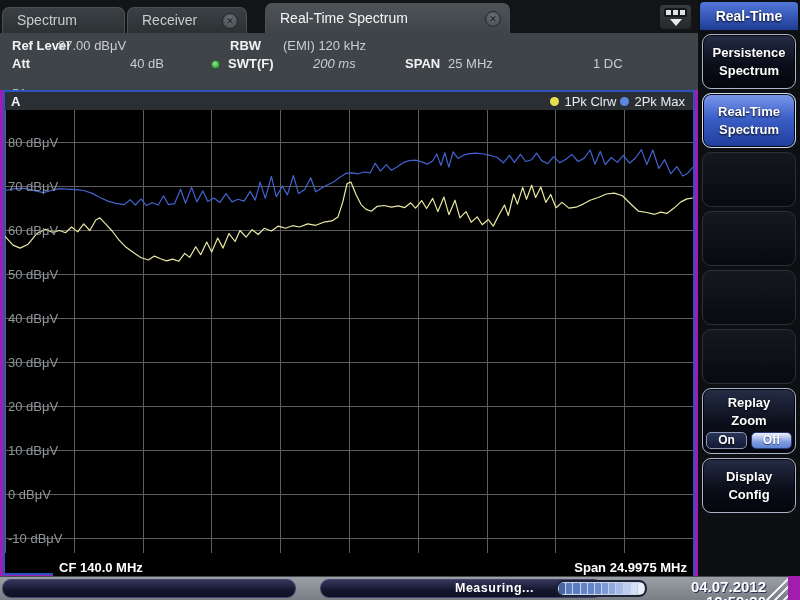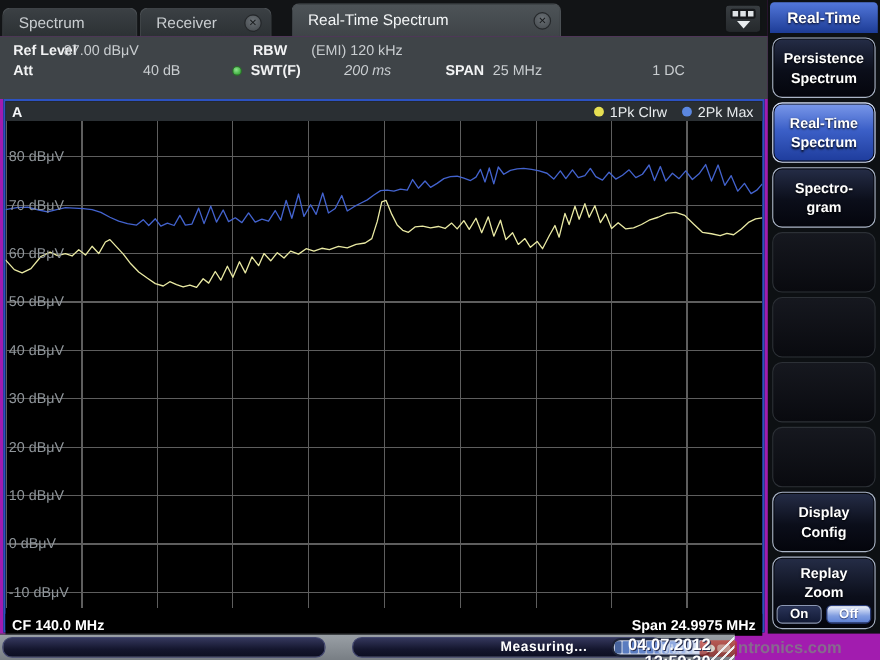--- a/index.html
+++ b/index.html
@@ -27,25 +27,25 @@
   .settings{position:absolute;left:0;top:33px;width:698px;height:57px;background:#3f4448;font-size:13px;}
   .settings .lbl{position:absolute;font-weight:bold;color:#f2f3f4;}
   .settings .val{position:absolute;color:#c9cdd0;}
   .led{position:absolute;width:9px;height:9px;border-radius:50%;
        background:radial-gradient(circle at 40% 35%,#8ee68e,#3fae3f 70%);border:1px solid #2a6e2a;}
 
   
   .chart{position:absolute;left:3px;top:90px;width:692px;height:485px;border:2px solid #2c52c2;background:#000;}
   .chart-header{height:18px;background:#2a2f33;display:flex;align-items:center;color:#fff;}
   .win-label{font-size:13px;font-weight:bold;margin-left:6px;color:#f4f6f8;}
-  .legend{margin-left:auto;display:flex;align-items:center;gap:14px;margin-right:8px;font-size:13px;color:#e8ecee;}
+  .legend{margin-left:auto;display:flex;align-items:center;gap:4px;margin-right:8px;font-size:13px;color:#e8ecee;}
   .legend .item{display:flex;align-items:center;gap:5px;}
   .legend .dot{width:9px;height:9px;border-radius:50%;}
   .chart-footer{height:20px;background:#000;display:flex;align-items:center;color:#fff;
-        font-size:13px;font-weight:bold;padding:0 6px;}
+        font-size:13px;font-weight:bold;padding:0 6px;margin-left:48px;}
   .chart-footer .right{margin-left:auto;}
 
   
   .sidebar{position:absolute;left:698px;top:0;width:102px;height:576px;background:#0d1013;
         display:flex;flex-direction:column;}
   .sb-header{height:28px;margin:2px 2px 0 2px;border-radius:4px 4px 0 0;
         background:linear-gradient(#5277da,#1d3c96);color:#fff;font-size:14px;font-weight:bold;
         display:flex;align-items:center;justify-content:center;text-shadow:0 1px 2px #001;}
   .softkey{height:55px;margin:4px 4px 0 4px;border-radius:9px;color:#fff;font-size:13px;font-weight:bold;
         display:flex;flex-direction:column;align-items:center;justify-content:center;line-height:1.35;
@@ -55,21 +55,21 @@
   .softkey.active{background:linear-gradient(#7b99ea 0%,#3c60c8 45%,#1e3c9c 100%);border-color:#d4dcee;}
   .softkey.empty{background:linear-gradient(#16181f,#090a0f);border:1px solid #2c3036;box-shadow:none;}
   .softkey.tall{height:66px;justify-content:flex-start;padding-top:5px;}
   .toggle-row{display:flex;gap:4px;margin-top:3px;}
   .tog{width:41px;height:17px;border-radius:5px;font-size:12px;font-weight:bold;line-height:15px;text-align:center;}
   .tog.on{background:linear-gradient(#2a3458,#121a36);border:1px solid #8c98b4;color:#fff;}
   .tog.off{background:linear-gradient(#eef2fc,#7f9ce0 60%,#5f82d4);border:1px solid #2a3c78;color:#fff;
         text-shadow:0 1px 1px #2a3c78;}
 
   
-  .statusbar{position:absolute;left:0;top:576px;width:668px;height:24px;
+  .statusbar{position:absolute;left:0;top:576px;width:788px;height:24px;
         background:linear-gradient(#9aa0a6,#787e84);border-top:1px solid #464a4e;}
   .navpanel{position:absolute;top:2px;height:19px;border-radius:9px;
         background:linear-gradient(#34375c,#14162e 60%,#0c0e22);border:1px solid #42466e;}
   .measuring{position:absolute;left:455px;top:4px;color:#fff;font-size:12.5px;font-weight:bold;letter-spacing:.5px;}
   .progress{position:absolute;left:556px;top:3px;width:91px;height:17px;border-radius:8px;
         border:2px solid #1c2338;background:#c8d0e4;display:flex;gap:1px;padding:1px;overflow:hidden;}
   .progress i{flex:1;border-radius:1px;}
   .watermark{position:absolute;left:597px;top:2px;height:20px;display:flex;align-items:center;
         opacity:.75;pointer-events:none;font-weight:bold;font-size:15px;}
   .watermark .w1{color:rgba(225,233,242,.85);letter-spacing:1px;}
@@ -188,39 +188,35 @@
   <div class="sidebar">
     <div class="sb-header">Real-Time</div>
     <div class="softkey">
       <span>Persistence</span>
       <span>Spectrum</span>
     </div>
     <div class="softkey active">
       <span>Real-Time</span>
       <span>Spectrum</span>
     </div>
-    <div class="softkey">
-      <span>Spectro-</span>
-      <span>gram</span>
-    </div>
-    <div class="softkey empty"></div>
-    <div class="softkey empty"></div>
-    <div class="softkey empty"></div>
-    <div class="softkey empty"></div>
-    <div class="softkey">
-      <span>Display</span>
-      <span>Config</span>
-    </div>
+    <div class="softkey empty"></div>
+    <div class="softkey empty"></div>
+    <div class="softkey empty"></div>
+    <div class="softkey empty"></div>
     <div class="softkey tall">
       <span>Replay</span>
       <span>Zoom</span>
       <span class="toggle-row">
         <span class="tog on">On</span>
         <span class="tog off">Off</span>
       </span>
+    </div>
+    <div class="softkey">
+      <span>Display</span>
+      <span>Config</span>
     </div>
   </div>
 
   <div class="statusbar">
     <div class="navpanel" style="left:2px;width:294px;"></div>
     <div class="navpanel" style="left:320px;width:283px;"></div>
     <span class="measuring">Measuring...</span>
     <div class="progress" id="progress">
         <i style="background: rgb(71, 100, 158);"></i>
         <i style="background: rgb(90, 124, 192);"></i>
@@ -228,25 +224,20 @@
         <i style="background: rgb(99, 132, 200);"></i>
         <i style="background: rgb(99, 132, 200);"></i>
         <i style="background: rgb(109, 140, 208);"></i>
         <i style="background: rgb(126, 154, 216);"></i>
         <i style="background: rgb(143, 169, 224);"></i>
         <i style="background: rgb(165, 186, 232);"></i>
         <i style="background: rgb(188, 205, 240);"></i>
         <i style="background: rgb(212, 222, 246);"></i>
         <i style="background: rgb(232, 237, 250);"></i>
       </div>
-    <div class="watermark">
-      <span class="w1">www</span>
-      <span class="logo"></span>
-      <span class="w2">ntronics.com</span>
-    </div>
     <div class="datetime">
       <div>04.07.2012</div>
       <div>12:59:30</div>
     </div>
     <div class="grip"></div>
   </div>
 
 </div>
 
 </body></html>

